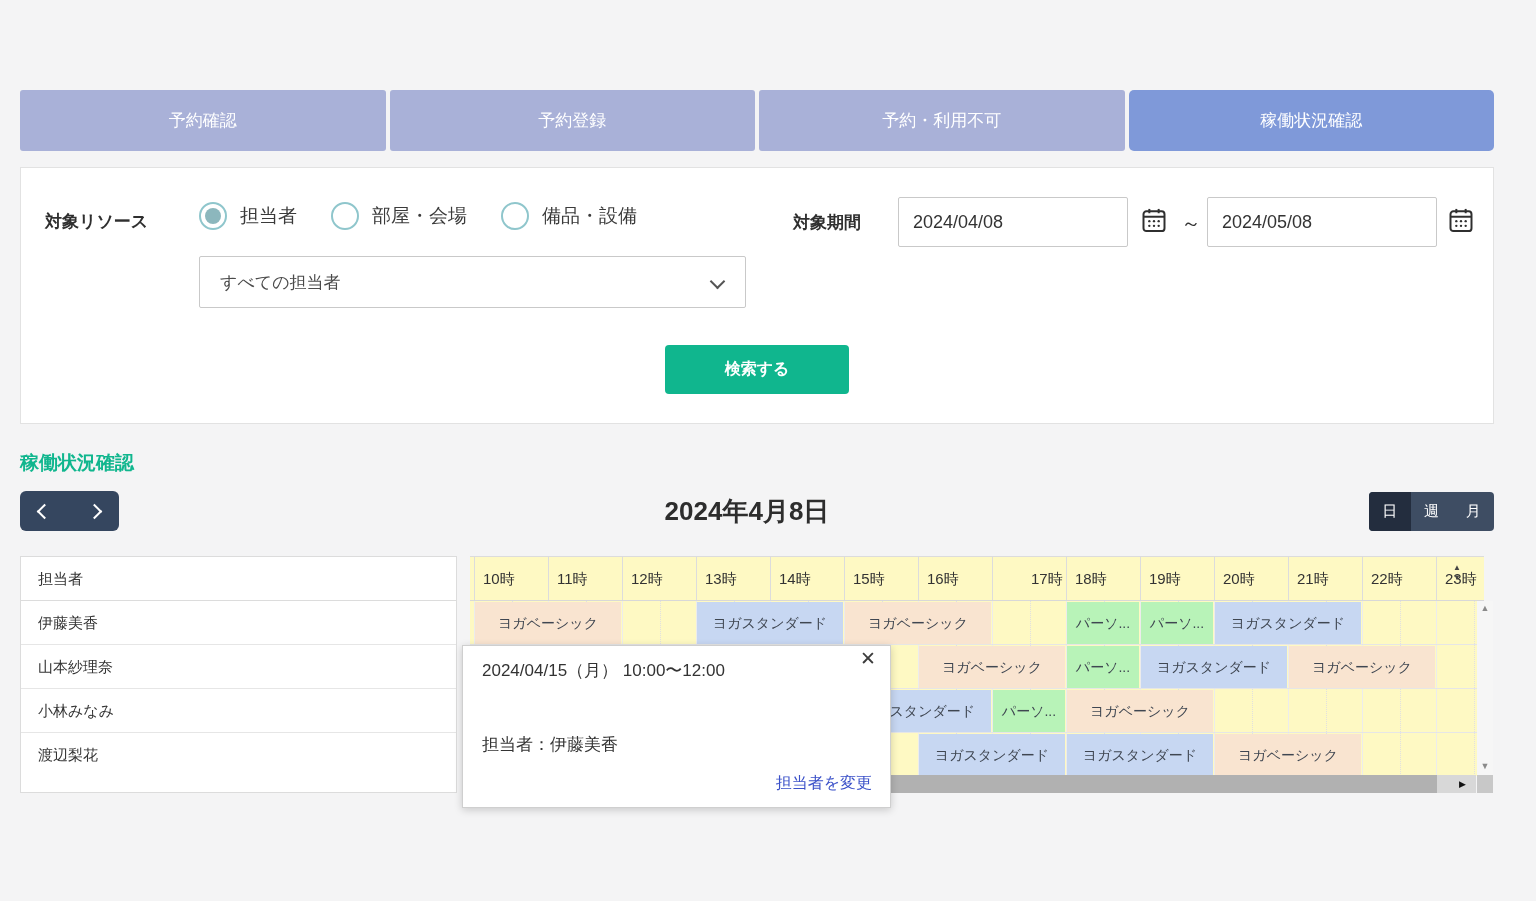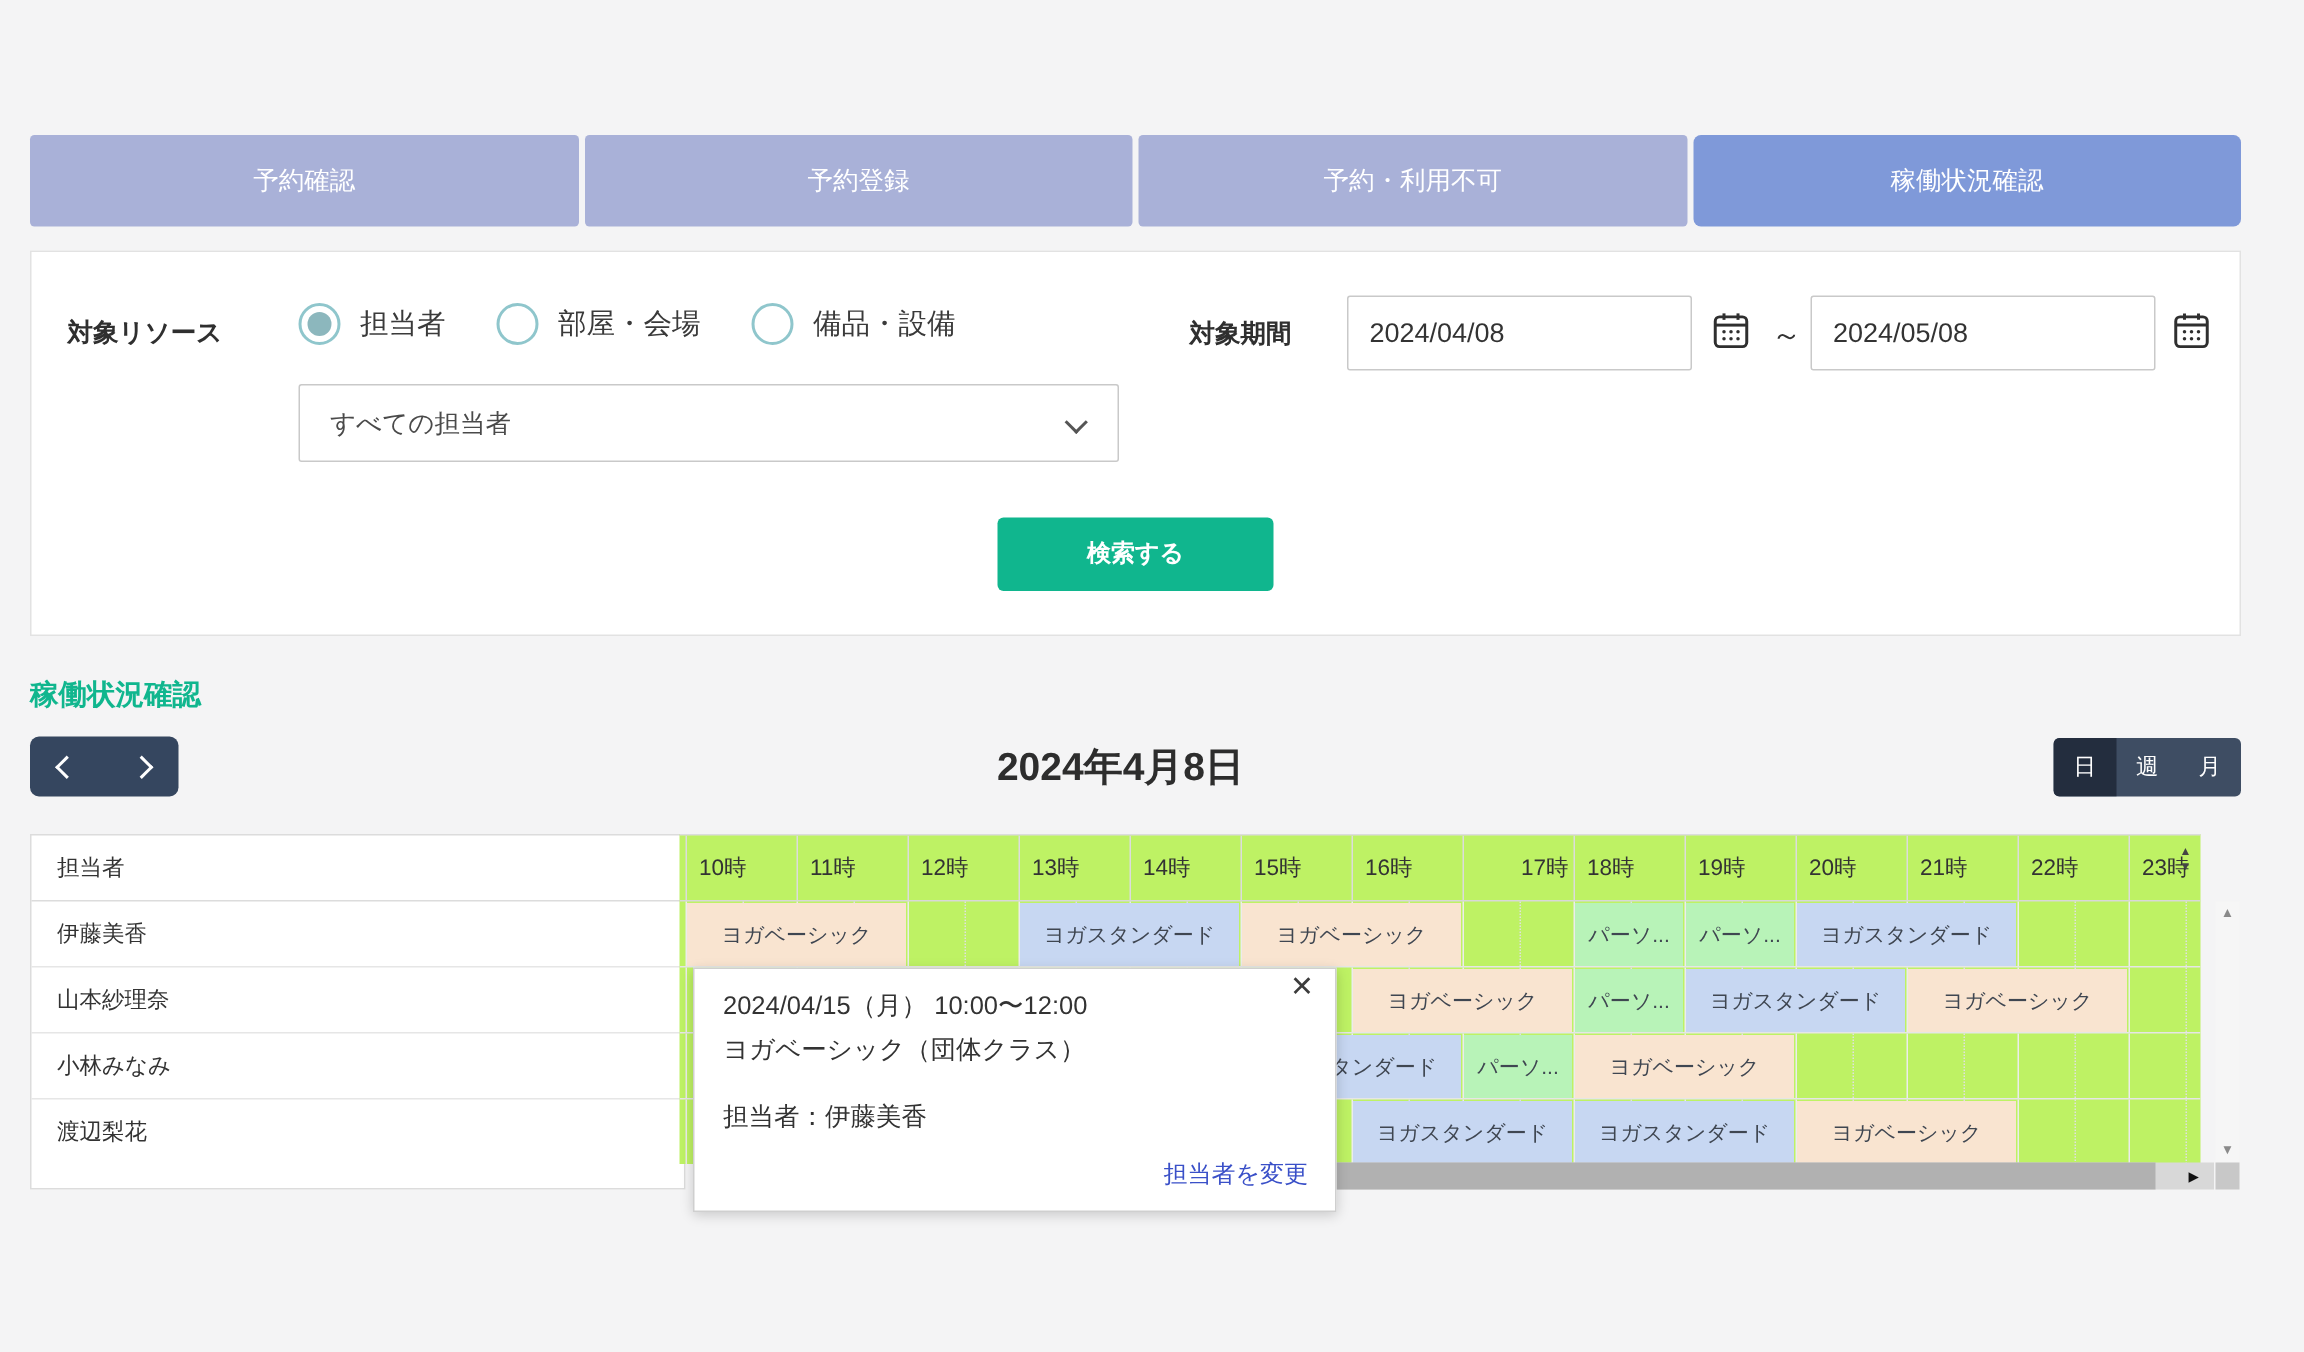--- a/index.html
+++ b/index.html
@@ -55,21 +55,21 @@
   .seg.sel{background:#232d3e}
 
   
   .left-panel{position:absolute;left:20px;top:556px;width:437px;height:237px;background:#fff;
     border:1px solid #dcdcdc;box-sizing:border-box}
   .corner-cell{height:44px;line-height:43px;padding-left:17px;font-size:15px;
     border-bottom:1px solid #dcdcdc;box-sizing:border-box}
   .name-row{padding-left:17px;font-size:15px;line-height:43px;border-bottom:1px solid #e6e6e6;box-sizing:border-box}
   .name-row.last{border-bottom:none}
 
-  .grid{position:absolute;left:453px;top:556px;width:1014px;height:220px;background:#bef264;
+  .grid{position:absolute;left:470px;top:556px;width:1014px;height:220px;background:#fef9c3;
     border-top:1px solid #dcdcdc;box-sizing:border-box;overflow:hidden;z-index:1}
   .grid-header{position:relative;height:44px;border-bottom:1px solid #d8d8d8;box-sizing:border-box}
   .hcell{position:absolute;top:0;height:43px;line-height:43px;border-left:1px solid #dcdcdc;
     padding-left:8px;font-size:15px;box-sizing:border-box;white-space:nowrap}
   .grid-body{position:relative;height:176px}
   .grow{position:absolute;left:0;width:100%;height:44px;border-bottom:1px solid #e6e6e6;box-sizing:border-box}
   .gcell{position:absolute;top:0;bottom:0;border-left:1px solid #ececec;box-sizing:border-box}
   .gcell .half{position:absolute;left:50%;top:0;bottom:0;border-left:1px dotted #e0e0e0}
   .event{position:absolute;top:1px;height:42px;line-height:42px;text-align:center;font-size:14px;
     color:#3f4651;white-space:nowrap;overflow:hidden;cursor:pointer;z-index:2}
@@ -425,16 +425,15 @@
 </div>
 <div class="hscroll">
   <button class="hthumb"></button>
   <button class="harrow">▶</button>
 </div>
 <div class="scroll-corner"></div>
 
 <div class="popup">
   <button class="popup-close">✕</button>
   <div class="popup-line1">2024/04/15（月） 10:00〜12:00</div>
-  <div class="popup-line2">ヨガベーシック（団体クラス）</div>
   <div class="popup-staff">担当者：伊藤美香</div>
   <button class="popup-link">担当者を変更</button>
 </div>
 
 </body></html>

